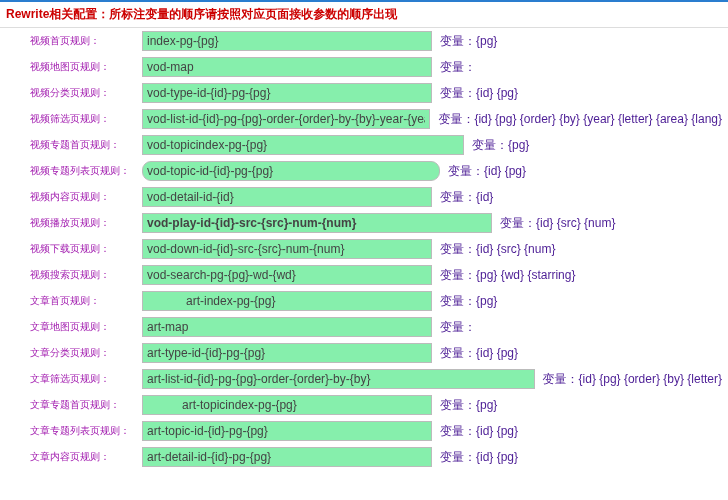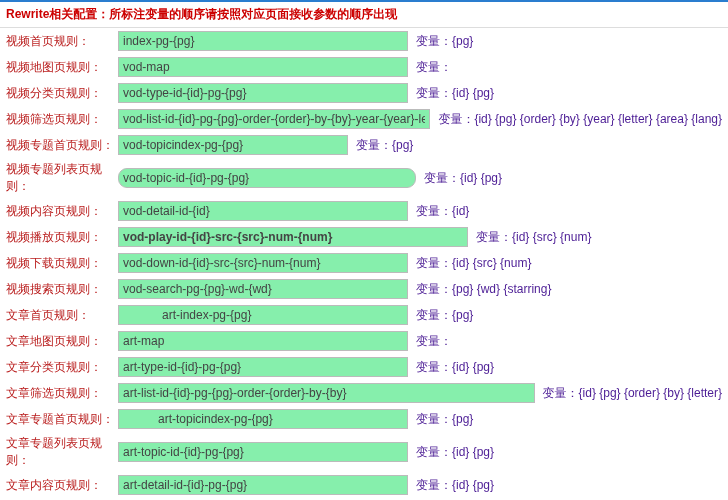--- a/index.html
+++ b/index.html
@@ -24,22 +24,23 @@
   }
   .row {
     display: flex;
     align-items: center;
     padding: 3px 6px;
     min-height: 24px;
   }
   .label {
     width: 112px;
     flex-shrink: 0;
-    color: #b91c1c;
-    font-size: 12px;
+    color: #a21caf;
+    font-size: 10px;
+    margin-left: 24px;
   }
   .ipt {
     height: 20px;
     line-height: 18px;
     padding: 0 4px;
     border: 1px solid #bbb;
     font-size: 12px;
     color: #444;
     background: #86efac;
     font-family: inherit;
@@ -72,21 +73,21 @@
       <input type="text" class="ipt" value="vod-type-id-{id}-pg-{pg}" style="width: 290px;">
       <span class="var">变量：{id} {pg}</span>
     </div>
     <div class="row">
       <div class="label">视频筛选页规则：</div>
       <input type="text" class="ipt" value="vod-list-id-{id}-pg-{pg}-order-{order}-by-{by}-year-{year}-letter-{letter}-area-{area}-lang-{lang}" style="width: 470px;">
       <span class="var">变量：{id} {pg} {order} {by} {year} {letter} {area} {lang}</span>
     </div>
     <div class="row">
       <div class="label">视频专题首页规则：</div>
-      <input type="text" class="ipt" value="vod-topicindex-pg-{pg}" style="width: 230px;">
+      <input type="text" class="ipt" value="vod-topicindex-pg-{pg}" style="width: 322px;">
       <span class="var">变量：{pg}</span>
     </div>
     <div class="row">
       <div class="label">视频专题列表页规则：</div>
       <input type="text" class="ipt" value="vod-topic-id-{id}-pg-{pg}" style="width: 298px; border-radius: 9px;">
       <span class="var">变量：{id} {pg}</span>
     </div>
     <div class="row">
       <div class="label">视频内容页规则：</div>
       <input type="text" class="ipt" value="vod-detail-id-{id}" style="width: 290px;">

